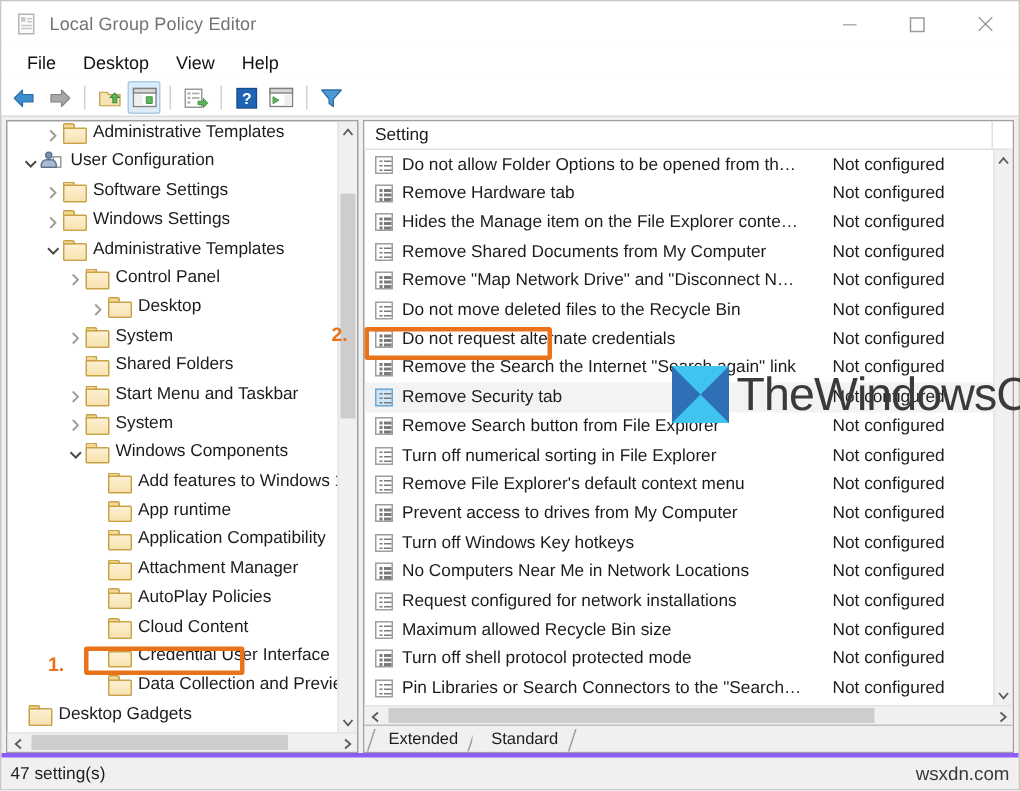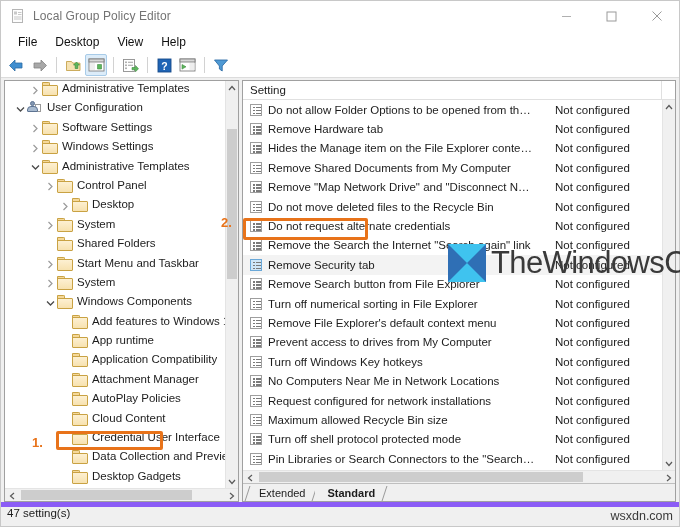--- a/index.html
+++ b/index.html
@@ -320,36 +320,36 @@
     position: relative;
   }
   .tab {
     position: relative;
     font-size: 11px;
     color: #1c1c1c;
     padding: 1px 10px 2px 12px;
     background: #f0f0f0;
     white-space: nowrap;
   }
-  .tab.active { font-weight: bold; text-align: center; }
+  .tab.active { font-weight: normal; text-align: center; }
   .tab .edge-l, .tab .edge-r {
     position: absolute; top: 0; bottom: 0; width: 9px;
     pointer-events: none;
   }
   .tab .edge-l { left: 0; border-left: 1px solid #9a9a9a; transform: skewX(-18deg); }
   .tab .edge-r { right: 0; border-right: 1px solid #9a9a9a; transform: skewX(-18deg); }
 
   
   .statusbar {
     height: 24px;
     flex: none;
     background: #f0f0f0;
-    border-top: 5px solid #8b5cf6;
-    display: flex;
-    align-items: flex-start;
+    border-top: 3px solid #8b5cf6;
+    display: flex;
+    align-items: center;
     padding-left: 6px;
     font-size: 11.5px;
     color: #1c1c1c;
     position: relative;
   }
 
   
   .annot-box {
     position: absolute;
     border: 3px solid #e8731a;
@@ -703,21 +703,21 @@
               </span>
               <span class="tlabel">Credential User Interface</span>
             </div>
             <div class="tnode" style="padding-left: 53px;">
               <span class="twist"></span>
               <span class="tfolder">
                 <span class="folder"></span>
               </span>
               <span class="tlabel">Data Collection and Preview Bu</span>
             </div>
-            <div class="tnode" style="padding-left: 53px;">
+            <div class="tnode" style="">
               <span class="twist"></span>
               <span class="tfolder">
                 <span class="folder"></span>
               </span>
               <span class="tlabel">Desktop Gadgets</span>
             </div>
           </div>
         <div class="vscroll">
           <div class="arrow">
             <svg width="8" height="6" viewBox="0 0 8 6">

